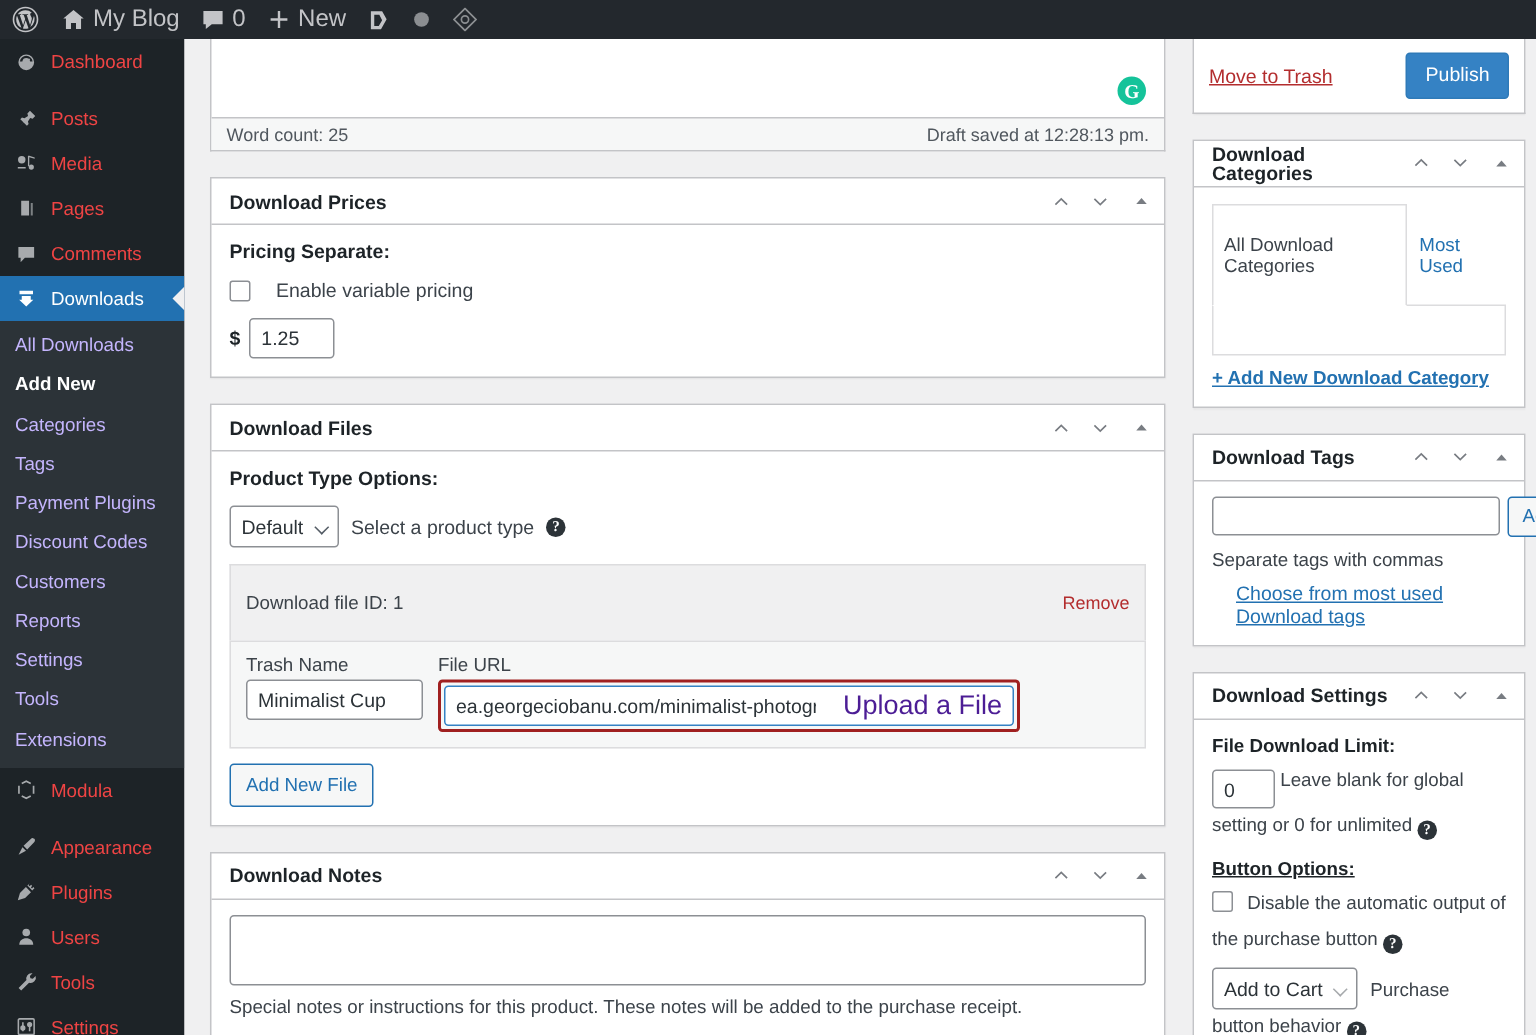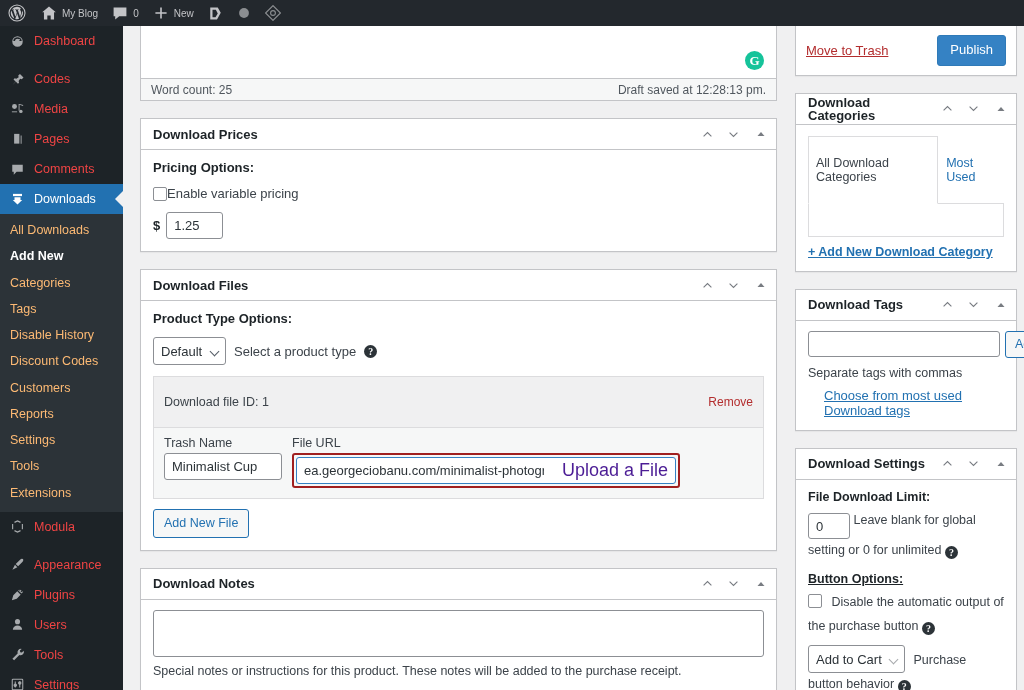--- a/index.html
+++ b/index.html
@@ -14,21 +14,21 @@
   }
 
   
   #adminbar {
     position: absolute; top: 0; left: 0;
     width: 1024px; height: 26px;
     background: #23282d;
     color: #c3c4c7;
     display: flex; align-items: center;
     z-index: 50;
-    font-size: 10px;
+    font-size: 16px;
   }
   .ab-item {
     display: flex; align-items: center;
     height: 26px; padding: 0 7px;
     color: #c3c4c7; gap: 5px;
     white-space: nowrap;
   }
   .ab-item svg { display: block; }
   .ab-logo { padding-left: 8px; padding-right: 8px; }
 
@@ -59,21 +59,21 @@
   .menu-top.current .mico { color: #fff; }
   .menu-top.current::after {
     content: ""; position: absolute; right: -0px; top: 50%;
     margin-top: -8px; border-style: solid;
     border-width: 8px 8px 8px 0; border-color: transparent #f0f0f1 transparent transparent;
   }
   .menu-sep { height: 8px; }
   .submenu { background: #2c3338; padding: 3px 0 6px 0; }
   .submenu-item {
     display: block; padding: 5px 0 5px 10px;
-    color: #fdba74; font-size: 12.5px; line-height: 1.3;
+    color: #c4b5fd; font-size: 12.5px; line-height: 1.3;
   }
   .submenu-item.cur { color: #fff; font-weight: bold; }
 
   
   #wpcontent {
     position: absolute; top: 26px; left: 123px;
     width: 901px; height: 664px;
     background: #f0f0f1;
     overflow: hidden;
   }
@@ -136,21 +136,21 @@
     height: 22px;
     display: flex; align-items: center;
     padding: 0 10px;
     font-size: 12px; color: #50575e;
   }
   .post-status-info .spacer { flex: 1; }
 
   
   label.bold { font-weight: 600; color: #1d2327; display: block; }
   .row { margin-bottom: 11px; }
-  .cbrow { display: flex; align-items: center; gap: 0; }
+  .cbrow { display: flex; align-items: center; gap: 17px; }
   input[type="checkbox"] {
     -webkit-appearance: none; appearance: none;
     width: 14px; height: 14px; margin: 0;
     border: 1px solid #8c8f94; border-radius: 2px;
     background: #fff; flex: 0 0 14px;
   }
   .txt {
     border: 1px solid #8c8f94; border-radius: 3px;
     background: #fff; color: #2c3338;
     font-family: "Liberation Sans", sans-serif;
@@ -355,21 +355,21 @@
   </div>
 
   <div class="menu-sep"></div>
 
   <div class="menu-top">
     <span class="mico">
       <svg width="15" height="15" viewBox="0 0 20 20" fill="currentColor">
           <path d="M13.3 2.5 11 4.8l.6 2.2-3.2 2-2.2-.6-1.5 1.5 3 3L3 17.5l4.6-4.7 3 3 1.5-1.5-.6-2.2 2-3.2 2.2.6 2.3-2.3-4.7-4.7Z"></path>
         </svg>
     </span>
-    <span class="mlabel">Codes</span>
+    <span class="mlabel">Posts</span>
   </div>
 
   <div class="menu-top">
     <span class="mico">
       <svg width="15" height="15" viewBox="0 0 20 20" fill="currentColor">
           <circle cx="6" cy="6" r="3.3"></circle>
           <path d="M11.5 2.5h1.2v9.3h-1.2zM12.7 2.5l4.8 1.4v1.3l-4.8-1.4z"></path>
           <circle cx="14.5" cy="12.5" r="2.3"></circle>
           <path d="M2.5 12.5h7v1.2h-7z"></path>
         </svg>
@@ -404,21 +404,21 @@
         </svg>
     </span>
     <span class="mlabel">Downloads</span>
   </div>
 
   <div class="submenu">
     <a class="submenu-item">All Downloads</a>
     <a class="submenu-item cur">Add New</a>
     <a class="submenu-item">Categories</a>
     <a class="submenu-item">Tags</a>
-    <a class="submenu-item">Disable History</a>
+    <a class="submenu-item">Payment Plugins</a>
     <a class="submenu-item">Discount Codes</a>
     <a class="submenu-item">Customers</a>
     <a class="submenu-item">Reports</a>
     <a class="submenu-item">Settings</a>
     <a class="submenu-item">Tools</a>
     <a class="submenu-item">Extensions</a>
   </div>
 
   <div class="menu-top">
     <span class="mico">
@@ -514,21 +514,21 @@
           </span>
           <span class="toggle-btn">
             <svg width="10" height="10" viewBox="0 0 20 20" fill="currentColor">
                   <path d="M10 6 17 14H3Z"></path>
                 </svg>
           </span>
         </div>
       </div>
       <div class="inside">
         <div class="row">
-          <label class="bold">Pricing Options:</label>
+          <label class="bold">Pricing Separate:</label>
         </div>
         <div class="row cbrow">
           <input type="checkbox" style="">
           <span>Enable variable pricing</span>
         </div>
         <div class="price-row">
           <span class="dollar">$</span>
           <input class="txt price-input" type="text" value="1.25" style="">
         </div>
       </div>

